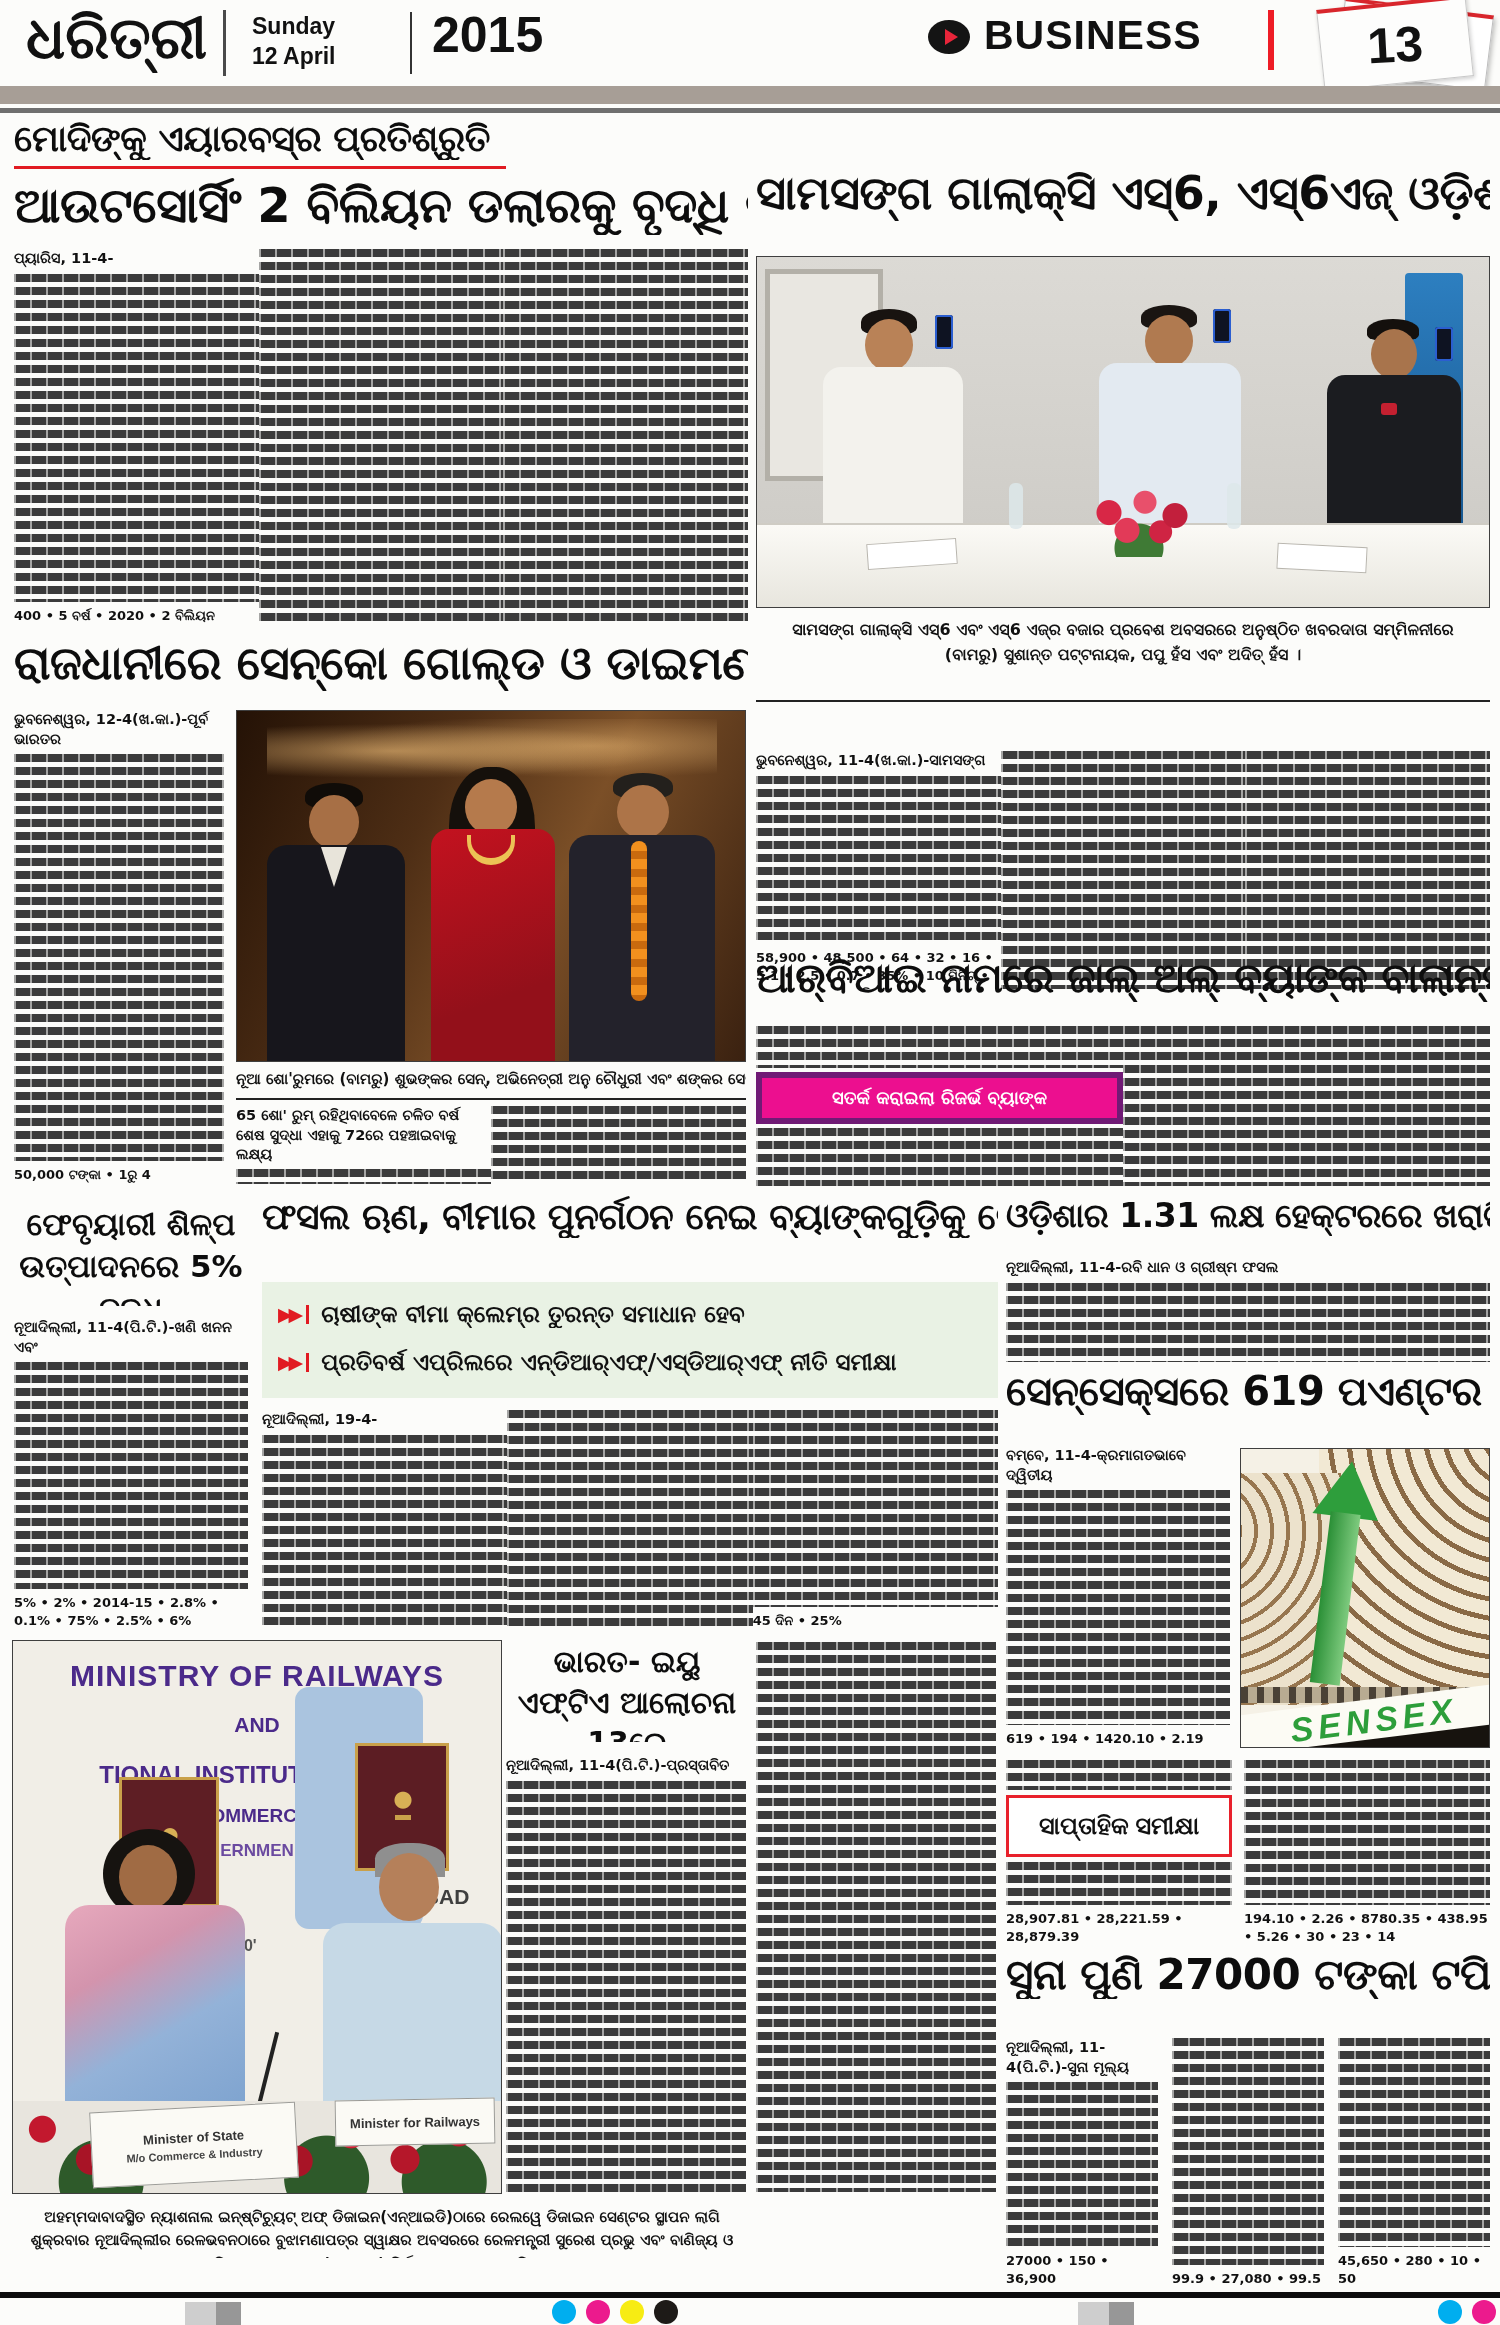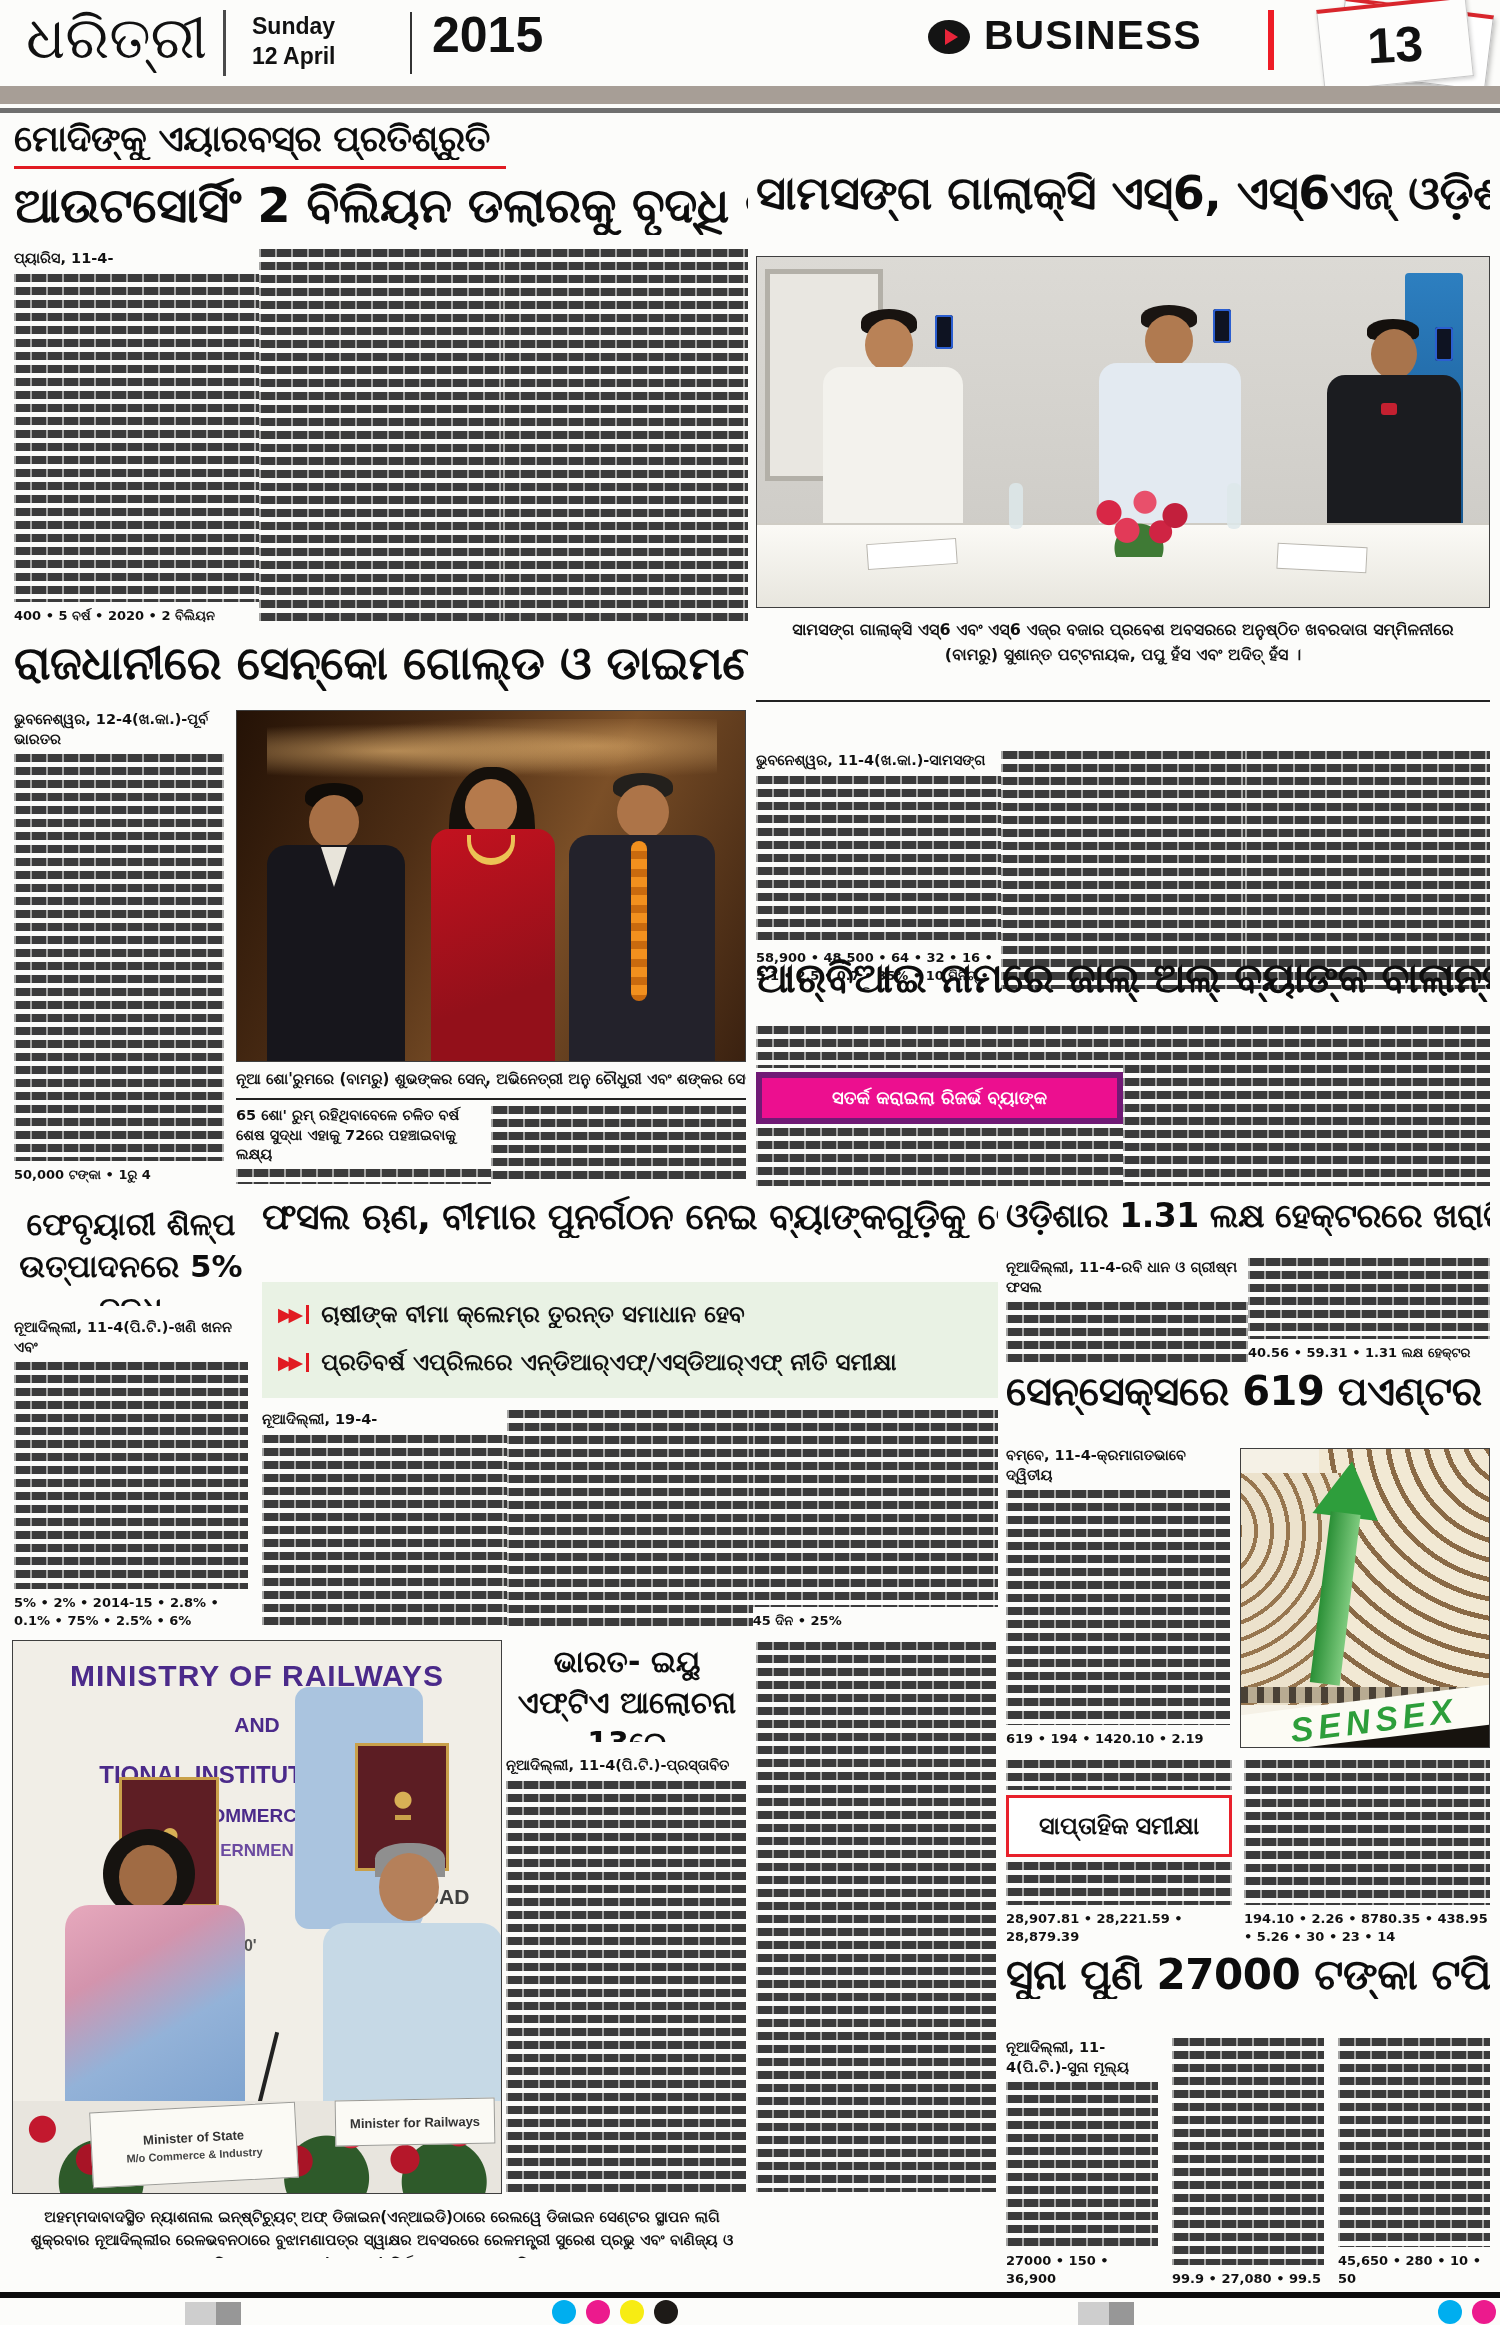--- a/index.html
+++ b/index.html
@@ -22,21 +22,21 @@
 .brow{display:flex;align-items:center;gap:12px;font-size:23px;font-weight:800;height:48px;overflow:hidden;font-family:"DejaVu Sans",sans-serif}
 .chev{color:#e11b22;font-size:19px;letter-spacing:-4px;border-right:3px solid #e11b22;padding-right:7px;line-height:1}
 .dot{display:inline-block;width:24px;height:24px;border-radius:50%;margin-right:10px}
 .bannerline{width:100%;text-align:center;font-weight:800;color:#4b2a8a;white-space:nowrap;overflow:hidden}
 </style>
 </head>
 <body>
 
 <div class="page">
 
-  <div class="abs" style="left:26px;top:4px;font-size:58px;font-weight:400;font-family:'DejaVu Serif','Liberation Serif',serif;max-width:195px;overflow:hidden;white-space:nowrap">ଧରିତ୍ରୀ</div>
+  <div class="abs" style="left:26px;top:4px;font-size:58px;font-weight:700;font-family:'DejaVu Serif','Liberation Serif',serif;max-width:195px;overflow:hidden;white-space:nowrap">ଧରିତ୍ରୀ</div>
   <div class="abs" style="left:223px;top:10px;width:3px;height:66px;background:#4a4a4a"></div>
   <div class="abs" style="left:252px;top:12px;font-size:23px;font-weight:800;line-height:1.3">
     <div>Sunday</div>
     <div>12 April</div>
   </div>
   <div class="abs" style="left:410px;top:12px;width:2px;height:62px;background:#333"></div>
   <div class="abs" style="left:432px;top:6px;font-size:50px;font-weight:600">2015</div>
   <div class="abs" style="left:928px;top:20px;width:42px;height:34px;border-radius:50%;background:#141414;display:flex;align-items:center;justify-content:center">
     <div style="width:0;height:0;border-left:13px solid #e8253a;border-top:8px solid transparent;border-bottom:8px solid transparent;margin-left:5px"></div>
   </div>
@@ -197,24 +197,20 @@
       <div class="tl" style="flex:1"></div>
       <div class="figs">45 ଦିନ • 25%</div>
     </div>
   </div>
 
   <div class="hl abs" style="left:1006px;top:1196px;width:484px;font-size:33px">ଓଡ଼ିଶାର 1.31 ଲକ୍ଷ ହେକ୍ଟରରେ ଖରାଟିଆ ତୈଳବୀଜ ଚାଷ</div>
   <div class="cols abs" style="left:1006px;top:1258px;width:484px;height:104px">
     <div class="col">
       <div class="lead">ନୂଆଦିଲ୍ଲୀ, 11-4-ରବି ଧାନ ଓ ଗ୍ରୀଷ୍ମ ଫସଲ</div>
       <div class="tl" style="flex:1"></div>
-    </div>
-    <div class="col">
-      <div class="tl" style="flex:1"></div>
-      <div class="figs">40.56 • 59.31 • 1.31 ଲକ୍ଷ ହେକ୍ଟର</div>
     </div>
   </div>
 
   <div class="hl abs" style="left:1006px;top:1368px;width:484px;font-size:40px">ସେନ୍‌ସେକ୍ସରେ 619 ପଏଣ୍ଟର ସୁଧାର</div>
   <div class="abs" style="left:1006px;top:1446px;width:224px;height:302px;display:flex;flex-direction:column">
     <div class="lead">ବମ୍ବେ, 11-4-କ୍ରମାଗତଭାବେ ଦ୍ୱିତୀୟ</div>
     <div class="tl" style="flex:1"></div>
     <div class="figs">619 • 194 • 1420.10 • 2.19</div>
   </div>
   <div class="abs photo" style="left:1240px;top:1448px;width:250px;height:300px;background:#f5f1e6">

